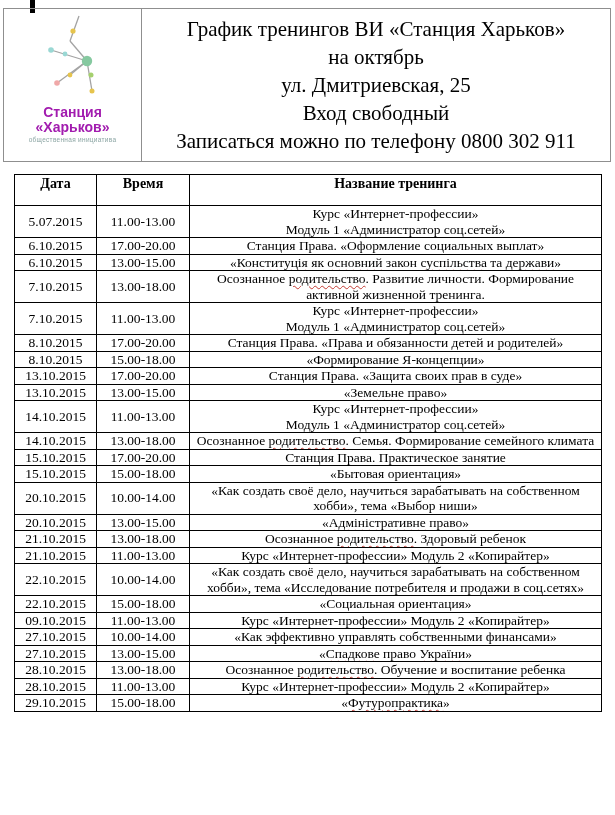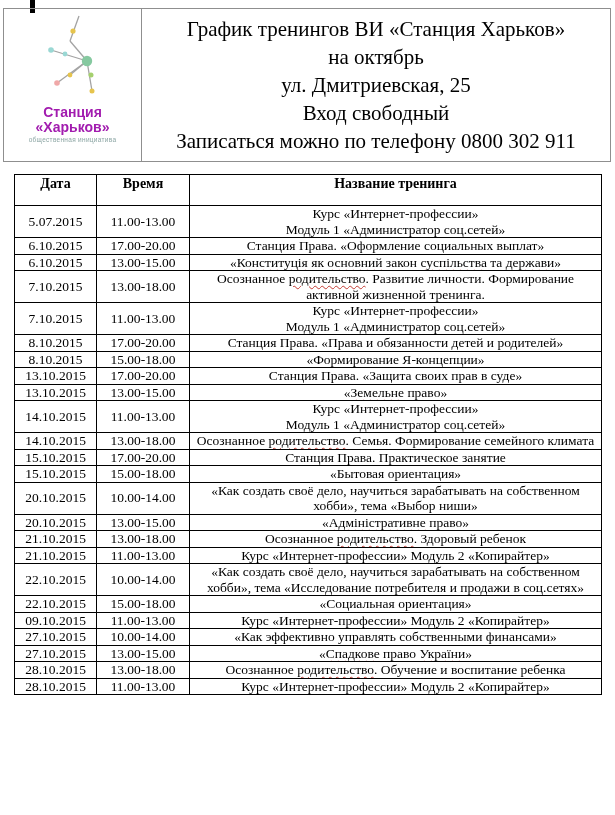--- a/index.html
+++ b/index.html
@@ -223,14 +223,19 @@
       <tr>
         <td>28.10.2015</td>
         <td>13.00-18.00</td>
         <td><span>Осознанное </span><span class="msp">родительство</span><span>. Обучение и воспитание ребенка</span></td>
       </tr>
       <tr>
         <td>28.10.2015</td>
         <td>11.00-13.00</td>
         <td><span>Курс «Интернет-профессии» Модуль 2 «Копирайтер»</span></td>
       </tr>
+      <tr>
+        <td>29.10.2015</td>
+        <td>15.00-18.00</td>
+        <td><span>«</span><span class="msp">Футуропрактика</span><span>»</span></td>
+      </tr>
     </tbody>
 </table>
 
 </body></html>

